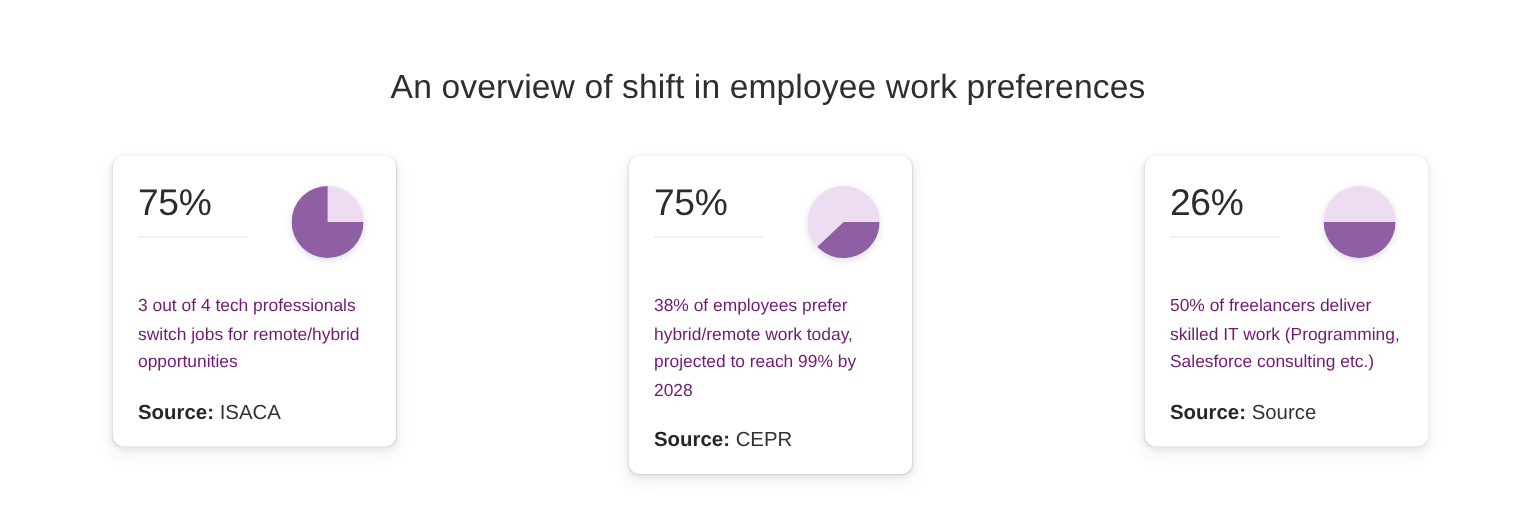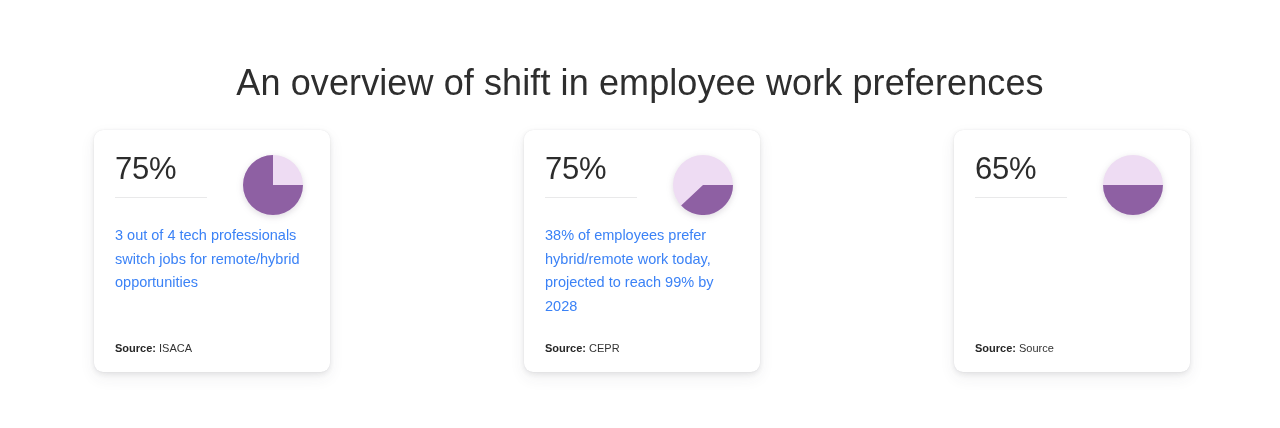--- a/index.html
+++ b/index.html
@@ -22,21 +22,21 @@
     background: #ffffff;
   }
 
   
   .page-title {
     position: absolute;
     top: 34px;
     left: 0;
     width: 1280px;
     text-align: center;
-    font-size: 36px;
+    font-size: 28px;
     font-weight: 400;
     letter-spacing: 0.1px;
     color: #2e2e2e;
     line-height: 1.4;
   }
 
   
   .cards-row {
     position: absolute;
     top: 130px;
@@ -100,30 +100,31 @@
     flex: 0 0 auto;
     margin-top: 3px;
     margin-right: 6px;
     filter: drop-shadow(0 2px 3px rgba(80, 60, 90, 0.18));
   }
 
   .pie svg { display: block; }
 
   
   .card-body {
+    margin-top: 20px;
     font-size: 14.5px;
     line-height: 1.63;
-    color: #3b82f6;
+    color: #701a75;
     font-weight: 400;
   }
 
   .card-source {
     margin-top: auto;
     padding-top: 18px;
-    font-size: 11px;
+    font-size: 17px;
     color: #333333;
     font-weight: 400;
   }
 
   .card-source .src-label {
     font-weight: 700;
     color: #262626;
   }
 </style>
 </head>
@@ -172,30 +173,31 @@
       <div class="card-body">38% of employees prefer hybrid/remote work today, projected to reach 99% by 2028</div>
       <div class="card-source">
         <span class="src-label">Source:</span>
         <span>CEPR</span>
       </div>
     </div>
 
     <div class="stat-card">
       <div class="card-head">
         <div class="pct-wrap">
-          <div class="pct-value">65%</div>
+          <div class="pct-value">26%</div>
           <div class="pct-rule"></div>
         </div>
         <div class="pie">
             <svg width="60" height="60" viewBox="0 0 60 60">
               <circle cx="30" cy="30" r="30" fill="#eedcf3"></circle>
               <path d="M 30 30 L 60 30 A 30 30 0 0 1 0 30.000000000000004 Z" fill="#8e60a3"></path>
             </svg>
           </div>
       </div>
+      <div class="card-body">50% of freelancers deliver skilled IT work (Programming, Salesforce consulting etc.)</div>
       <div class="card-source">
         <span class="src-label">Source:</span>
         <span>Source</span>
       </div>
     </div>
 
   </div>
 </div>
 
 </body></html>

